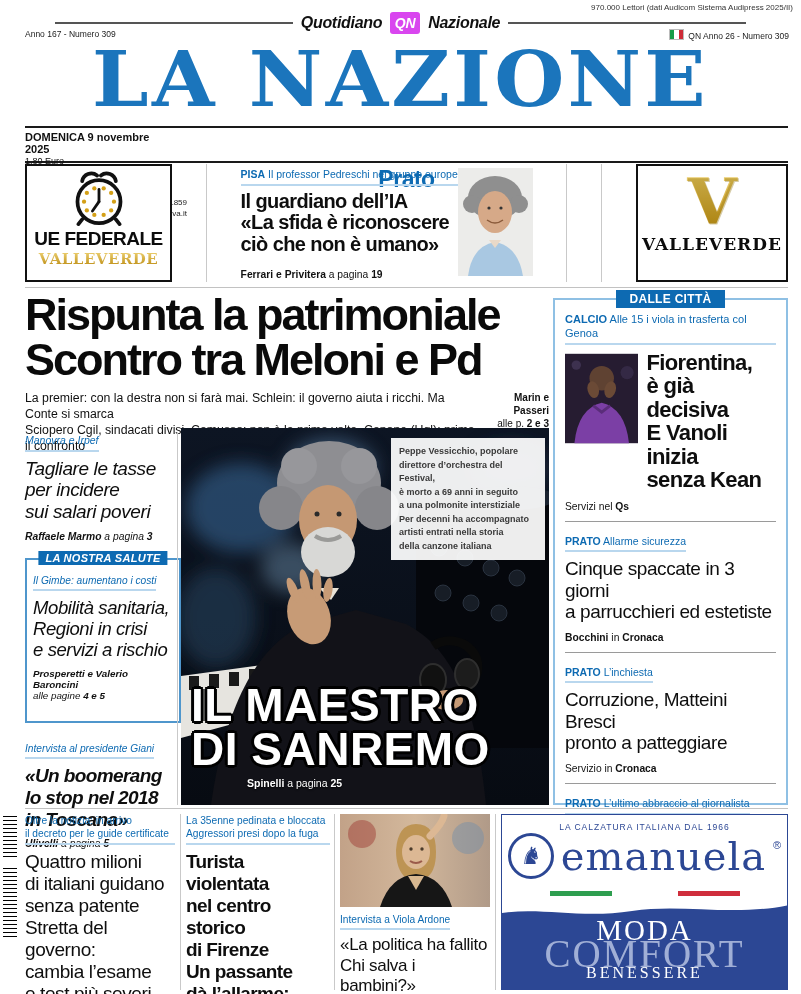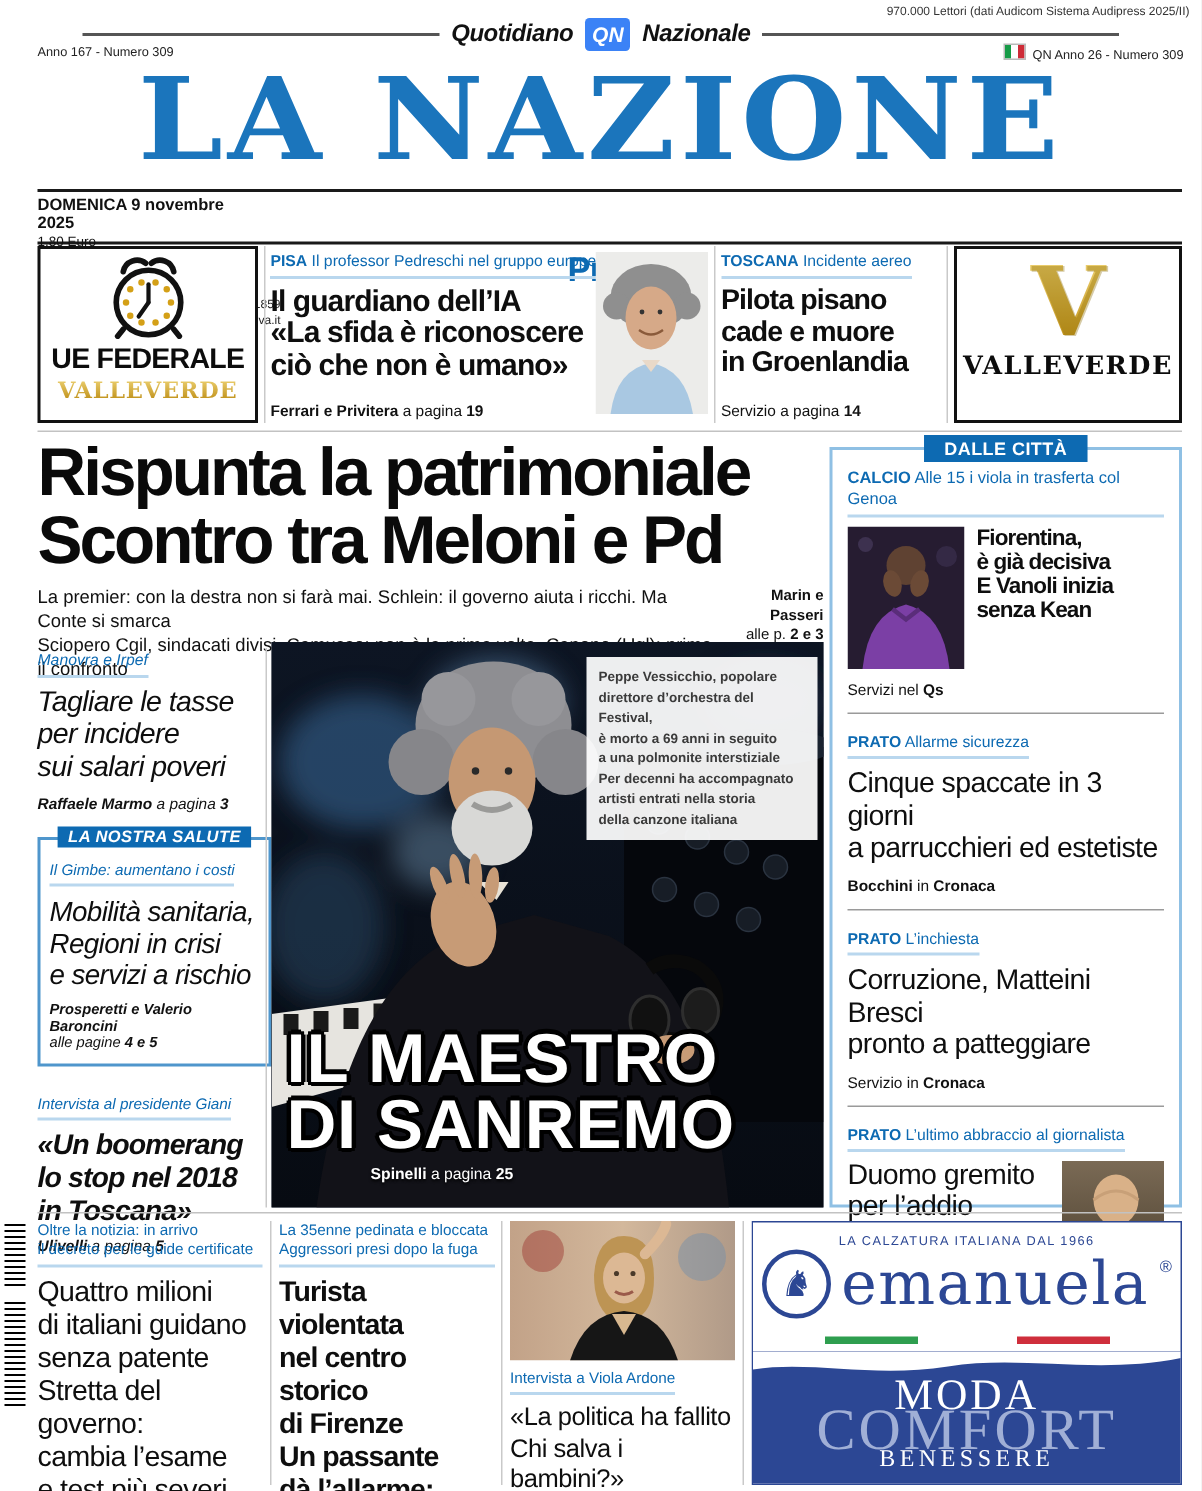--- a/index.html
+++ b/index.html
@@ -4,21 +4,21 @@
 <style>
   html,body{margin:0;padding:0;background:#e9e9e9;}
   #page{position:relative;width:801px;height:994px;margin:0 auto;background:#fff;
         font-family:"Liberation Sans","DejaVu Sans",sans-serif;color:#111;overflow:hidden;}
   .abs{position:absolute;}
   
   .readers{top:3px;right:8px;font-size:8px;color:#333;}
   .qn-row{top:11px;left:55px;width:691px;height:24px;display:flex;align-items:center;gap:8px;text-align:center;}
   .qn-line{flex:1;height:2px;background:#555;}
   .qn-word{font-size:16px;font-weight:bold;font-style:italic;letter-spacing:-0.3px;}
-  .qn-badge{width:30px;height:22px;background:#3b82f6;color:#fff;font-weight:bold;font-style:italic;
+  .qn-badge{width:30px;height:22px;background:#d946ef;color:#fff;font-weight:bold;font-style:italic;
             font-size:14px;display:flex;align-items:center;justify-content:center;border-radius:3px;}
   .anno-left{top:29px;left:25px;font-size:8.5px;color:#222;}
   .anno-right{top:29px;right:12px;font-size:8.5px;color:#222;}
   .flag-it{display:inline-block;width:13px;height:9px;vertical-align:-1px;margin-right:4px;
            background:linear-gradient(90deg,#169b47 0 33%,#fff 33% 66%,#ce2b37 66%);border:1px solid #bbb;}
   
   .masthead{top:36px;left:0;width:801px;height:88px;text-align:center;line-height:88px;
             font-family:"DejaVu Serif","Liberation Serif",serif;font-weight:bold;font-size:76px;
             color:#1b75bc;letter-spacing:3px;transform:scaleX(1.06);transform-origin:center;}
   
@@ -68,29 +68,29 @@
   .mainhead h1{margin:0;font-size:45px;font-weight:bold;letter-spacing:-2px;line-height:0.99;white-space:pre-line;color:#0a0a0a;}
   .deckrow{display:flex;gap:8px;margin-top:9px;}
   .deck{width:452px;font-size:12.3px;line-height:1.3;white-space:pre-line;color:#111;}
   .deck-aside{width:64px;text-align:right;font-size:10px;line-height:1.3;}
   
   .rightbox{top:298px;left:553px;width:235px;height:507px;border:2px solid #8fc0e4;box-sizing:border-box;
             padding:12px 10px 6px;background:#fff;}
   .bluetab{position:absolute;top:-10px;left:50%;transform:translateX(-50%);background:#0d6ab2;color:#fff;
            font-weight:bold;font-size:12px;padding:2px 14px;white-space:nowrap;letter-spacing:0.3px;}
   .rb-row{display:flex;gap:8px;margin-top:6px;}
-  .rb-row .hl{font-size:15px;line-height:1.07;}
+  .rb-row .hl{font-size:22px;line-height:1.07;}
   .rb-h{font-size:19px;line-height:1.13;margin-top:6px;}
   .rb-by{margin-top:9px;}
   .rb-hr{height:1px;background:#9a9a9a;margin:9px 0;}
   
   .leftcol{top:430px;left:25px;width:156px;font-style:italic;}
   .lc-h{font-size:19px;line-height:1.14;margin-top:6px;}
   .lc-by{margin-top:8px;}
-  .salutebox{position:relative;border:2px solid #4f96cc;margin-top:16px;padding:10px 6px 8px;}
+  .salutebox{position:relative;border:2px solid #4f96cc;margin-top:16px;padding:10px 6px 20px;}
   .salutebox .bluetab{font-size:11px;padding:1px 7px;top:-9px;}
   .salutebox .kick{font-size:10.2px;}
   .salutebox .lc-h{font-size:18.5px;}
   .giani{margin-top:15px;}
   
   .photo-main{top:428px;left:181px;width:368px;height:377px;background:#0d1523;}
   .photo-caption{position:absolute;top:10px;right:4px;width:138px;background:rgba(255,255,255,.93);
                  padding:7px 8px;font-size:9px;font-weight:bold;color:#3a3a3a;line-height:1.5;white-space:pre-line;}
   .ovl-title{position:absolute;left:10px;top:256px;font-size:46px;font-weight:bold;line-height:0.95;
              letter-spacing:0.5px;color:#fff;white-space:pre-line;-webkit-text-stroke:4px #000;
@@ -212,27 +212,20 @@
         <ellipse cx="37" cy="44" rx="17" ry="21" fill="#d6a988"></ellipse>
         <path d="M29,52 Q37,58 45,52" stroke="#8a5a3a" stroke-width="1.5" fill="none"></path>
         <circle cx="31" cy="40" r="1.6" fill="#333"></circle>
           <circle cx="43" cy="40" r="1.6" fill="#333"></circle>
         <path d="M10,108 Q14,78 37,74 Q60,78 65,108 Z" fill="#a9c8e2"></path>
         <path d="M31,72 L37,80 L43,72 Z" fill="#e9d9c8"></path>
       </svg>
     </div>
     <div class="ts-sep"></div>
 
-    <div class="ts-tosc">
-      <span class="kick kick-u"><span class="ktag">TOSCANA</span><span> Incidente aereo</span></span>
-      <div class="hl hb">Pilota pisano
-cade e muore
-in Groenlandia</div>
-      <div class="byline"><span>Servizio a pagina </span><span class="b">14</span></div>
-    </div>
     <div class="ts-sep"></div>
 
     <div class="ad-box ad-right">
       <div class="gold-text ad-v">V</div>
       <div class="ad-vv-big">VALLEVERDE</div>
     </div>
   </div>
   <div class="hrline" style="top:287px;left:25px;width:763px;"></div>
 
   <div class="abs mainhead">

